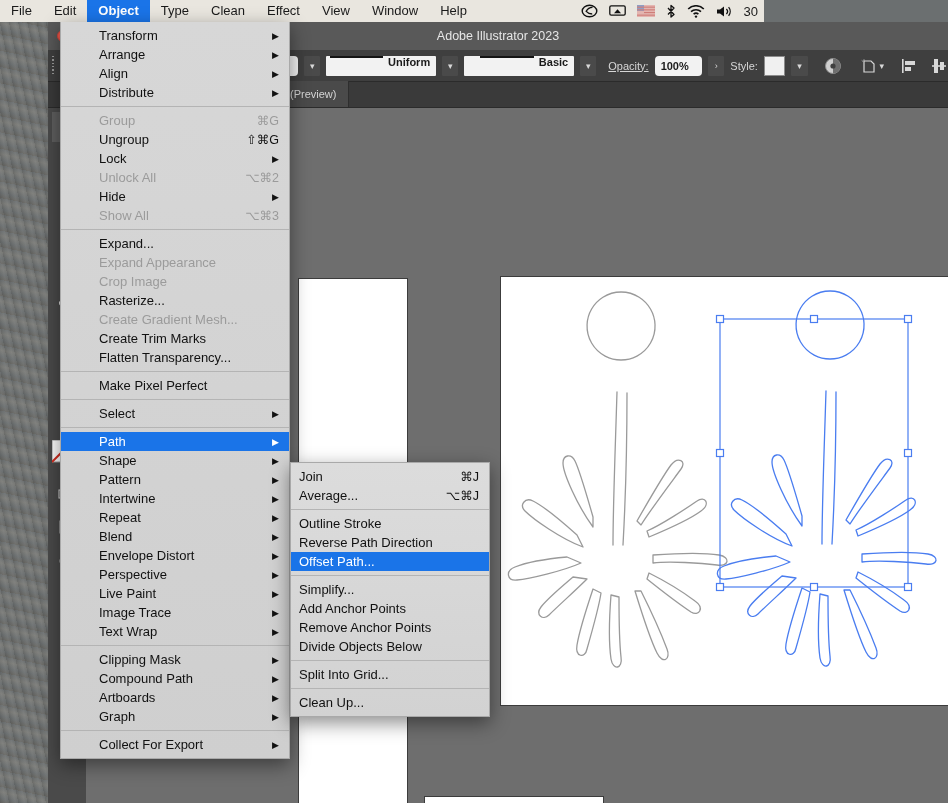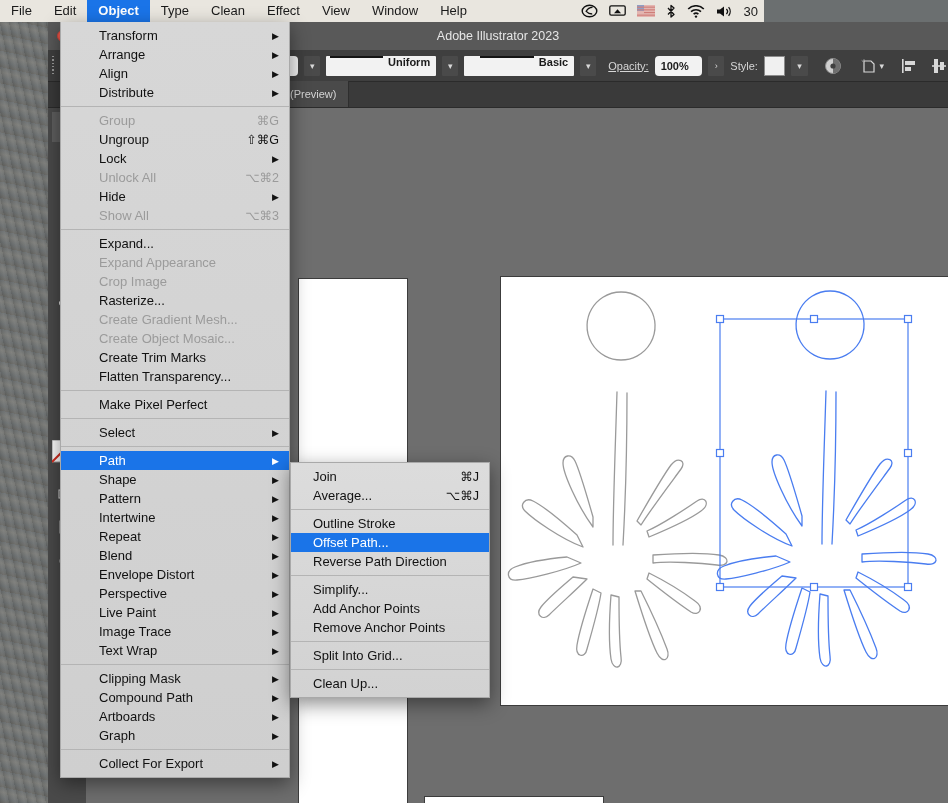--- a/index.html
+++ b/index.html
@@ -174,21 +174,21 @@
 
   
   #path-submenu {
     position: absolute; left: 290px; top: 462px; width: 200px;
     background: linear-gradient(180deg, #dcdcdc 0%, #d2d2d2 100%);
     border: 1px solid #a9a9a9;
     box-shadow: 0 6px 18px rgba(0,0,0,0.45);
     z-index: 90; padding: 4px 0;
     font-size: 13px; color: #111;
   }
-  #path-submenu .mi { padding-left: 22px; }
+  #path-submenu .mi { padding-left: 8px; }
 </style>
 </head>
 <body>
 
 <div id="desktop"></div>
 <div id="wall"></div>
 
 <div id="ai-window">
 
   <div id="ai-titlebar">
@@ -529,23 +529,20 @@
     </div>
     <div class="mi disabled">
       <span>Crop Image</span>
     </div>
     <div class="mi">
       <span>Rasterize...</span>
     </div>
     <div class="mi disabled">
       <span>Create Gradient Mesh...</span>
     </div>
-    <div class="mi disabled">
-      <span>Create Object Mosaic...</span>
-    </div>
     <div class="mi">
       <span>Create Trim Marks</span>
     </div>
     <div class="mi">
       <span>Flatten Transparency...</span>
     </div>
     <div class="msep"></div>
     <div class="mi">
       <span>Make Pixel Perfect</span>
     </div>
@@ -629,36 +626,39 @@
       <span class="sc">⌘J</span>
     </div>
     <div class="mi">
       <span>Average...</span>
       <span class="sc">⌥⌘J</span>
     </div>
     <div class="msep"></div>
     <div class="mi">
       <span>Outline Stroke</span>
     </div>
+    <div class="mi">
+      <span>Reverse Path Direction</span>
+    </div>
     <div class="mi sel">
       <span>Offset Path...</span>
     </div>
-    <div class="mi">
-      <span>Reverse Path Direction</span>
-    </div>
     <div class="msep"></div>
     <div class="mi">
       <span>Simplify...</span>
     </div>
     <div class="mi">
       <span>Add Anchor Points</span>
     </div>
     <div class="mi">
       <span>Remove Anchor Points</span>
     </div>
+    <div class="mi">
+      <span>Divide Objects Below</span>
+    </div>
     <div class="msep"></div>
     <div class="mi">
       <span>Split Into Grid...</span>
     </div>
     <div class="msep"></div>
     <div class="mi">
       <span>Clean Up...</span>
     </div>
   </div>
 

